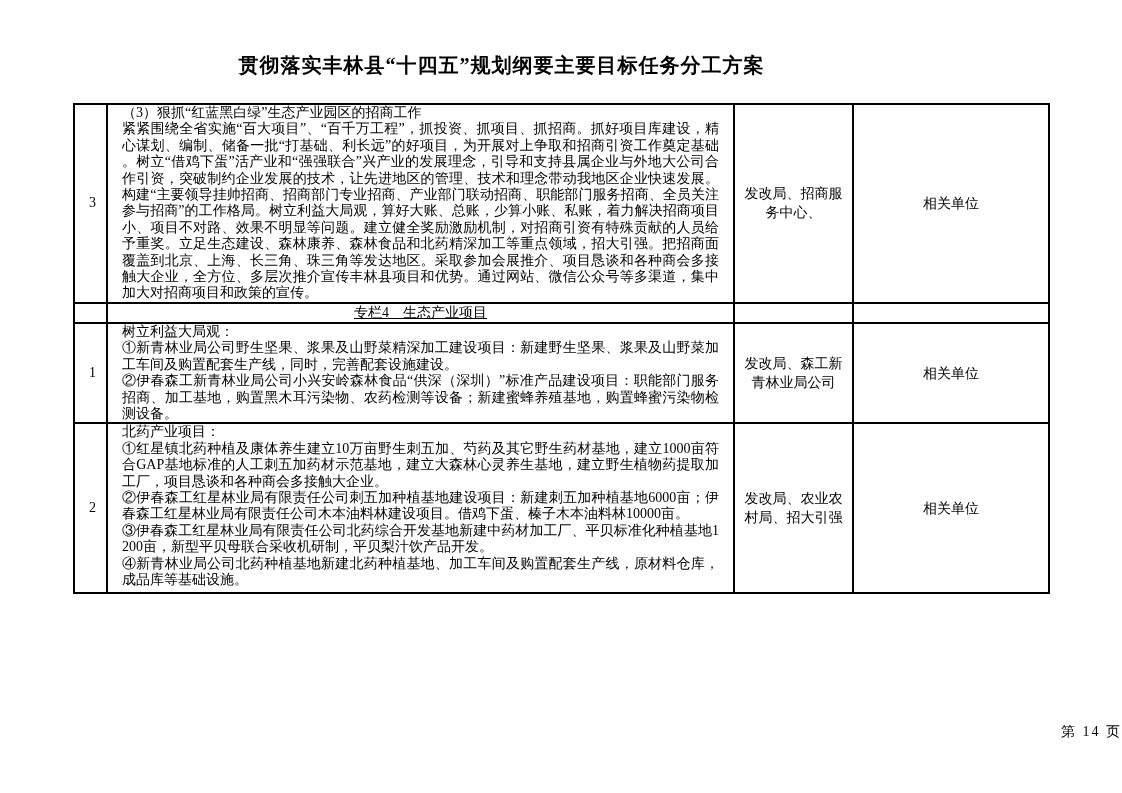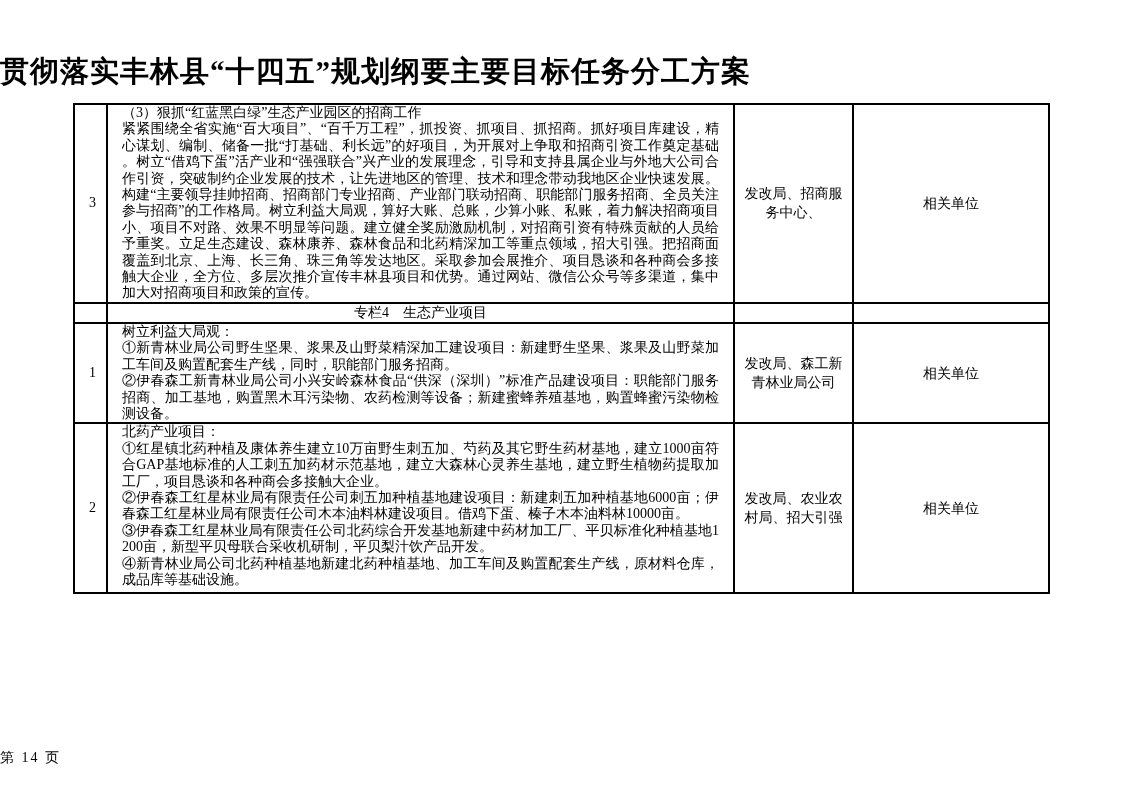--- a/index.html
+++ b/index.html
@@ -4,21 +4,21 @@
 <style>
   html,body { margin:0; padding:0; }
   body {
     width:1122px; height:793px;
     background:#ffffff; color:#000;
     font-family:"Liberation Serif","DejaVu Serif",serif;
     position:relative; overflow:hidden;
   }
   .doc-title {
     position:absolute; left:0; top:52px; width:1003px;
-    font-size:29px; font-weight:bold;
+    text-align:center; font-size:20px; font-weight:bold;
     letter-spacing:1px; white-space:nowrap;
   }
   table.plan {
     position:absolute; left:73px; top:103px;
     width:975px; border-collapse:collapse; table-layout:fixed;
   }
   .plan th, .plan td {
     border:2px solid #000;
     font-size:14px; font-weight:normal;
     padding:0 14px;
@@ -33,24 +33,24 @@
     text-align:center; vertical-align:middle;
     line-height:19px; padding:0 3px;
   }
   td.content {
     line-height:16.4px;
     text-align:justify;
     word-break:break-all; line-break:anywhere;
   }
   td.content .body { text-align:justify; }
   tr.banner-row td { height:18px; }
-  td.banner-cell { text-align:center; vertical-align:middle; }
+  td.banner-cell { text-align:center; vertical-align:middle;text-decoration:underline; }
   .page-footer {
     position:absolute; left:0; top:723px; width:1122px;
-    text-align:left; font-size:14px; letter-spacing:2px;margin-top:26px;
+    text-align:right; font-size:14px; letter-spacing:2px;
   }
 </style>
 </head>
 <body>
 
 <div class="doc-title">贯彻落实丰林县“十四五”规划纲要主要目标任务分工方案</div>
 
 <table class="plan">
   <colgroup>
     <col style="width:33px">
@@ -74,21 +74,21 @@
     <td class="seq"></td>
     <td class="banner-cell">专栏4　生态产业项目</td>
     <td></td>
     <td></td>
   </tr>
 
   <tr style="height:80px">
     <td class="seq">1</td>
     <td class="content">
       <div>树立利益大局观：</div>
-      <div class="body">①新青林业局公司野生坚果、浆果及山野菜精深加工建设项目：新建野生坚果、浆果及山野菜加工车间及购置配套生产线，同时，职能部门服务招商。</div>
+      <div class="body">①新青林业局公司野生坚果、浆果及山野菜精深加工建设项目：新建野生坚果、浆果及山野菜加工车间及购置配套生产线，同时，完善配套设施建设。</div>
       <div class="body">②伊春森工新青林业局公司小兴安岭森林食品“供深（深圳）”标准产品建设项目：职能部门服务招商、加工基地，购置黑木耳污染物、农药检测等设备；新建蜜蜂养殖基地，购置蜂蜜污染物检测设备。</div>
     </td>
     <td class="unit">发改局、森工新青林业局公司</td>
     <td class="unit">相关单位</td>
   </tr>
 
   <tr style="height:170px">
     <td class="seq">2</td>
     <td class="content">
       <div>北药产业项目：</div>

